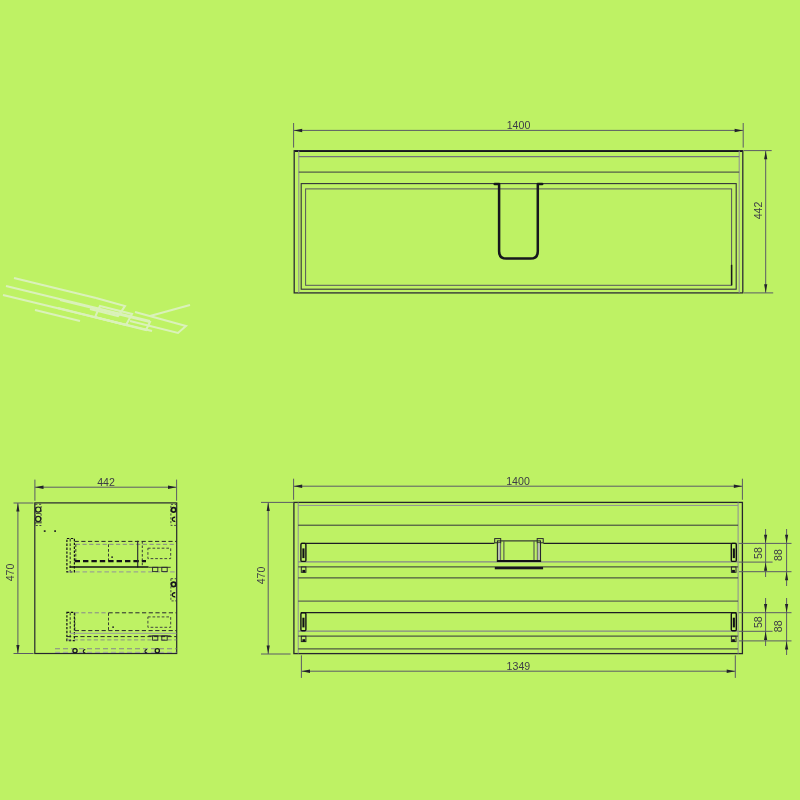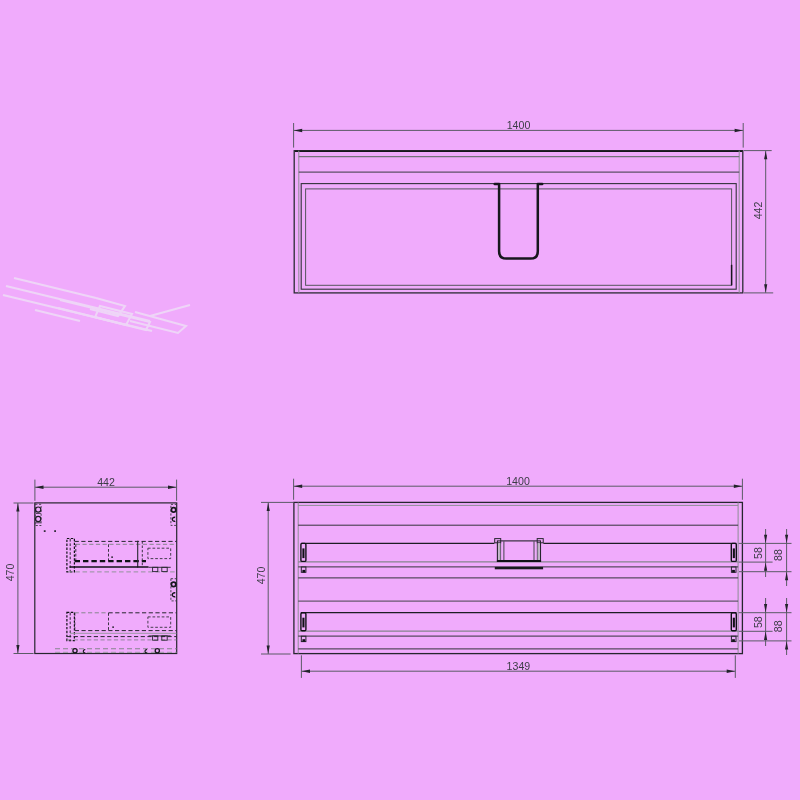--- a/index.html
+++ b/index.html
@@ -1,16 +1,16 @@
 <!DOCTYPE html>
 <html><head>
 <meta charset="utf-8">
 <style>
   html,body{margin:0;padding:0;background:#ffffff;}
-  .page{width:800px;height:800px;position:relative;background:#f0abfc;overflow:hidden;}
+  .page{width:800px;height:800px;position:relative;background:#bef264;overflow:hidden;}
   svg{position:absolute;left:0;top:0;}
   text{font-family:"Liberation Sans",sans-serif;fill:#3c3c46;}
 </style>
 </head>
 <body>
 <div class="page">
 <svg width="800" height="800" viewBox="0 0 800 800">
 <defs></defs>
 
 <g stroke="#eef1f4" stroke-width="2" fill="none" opacity="0.6">

